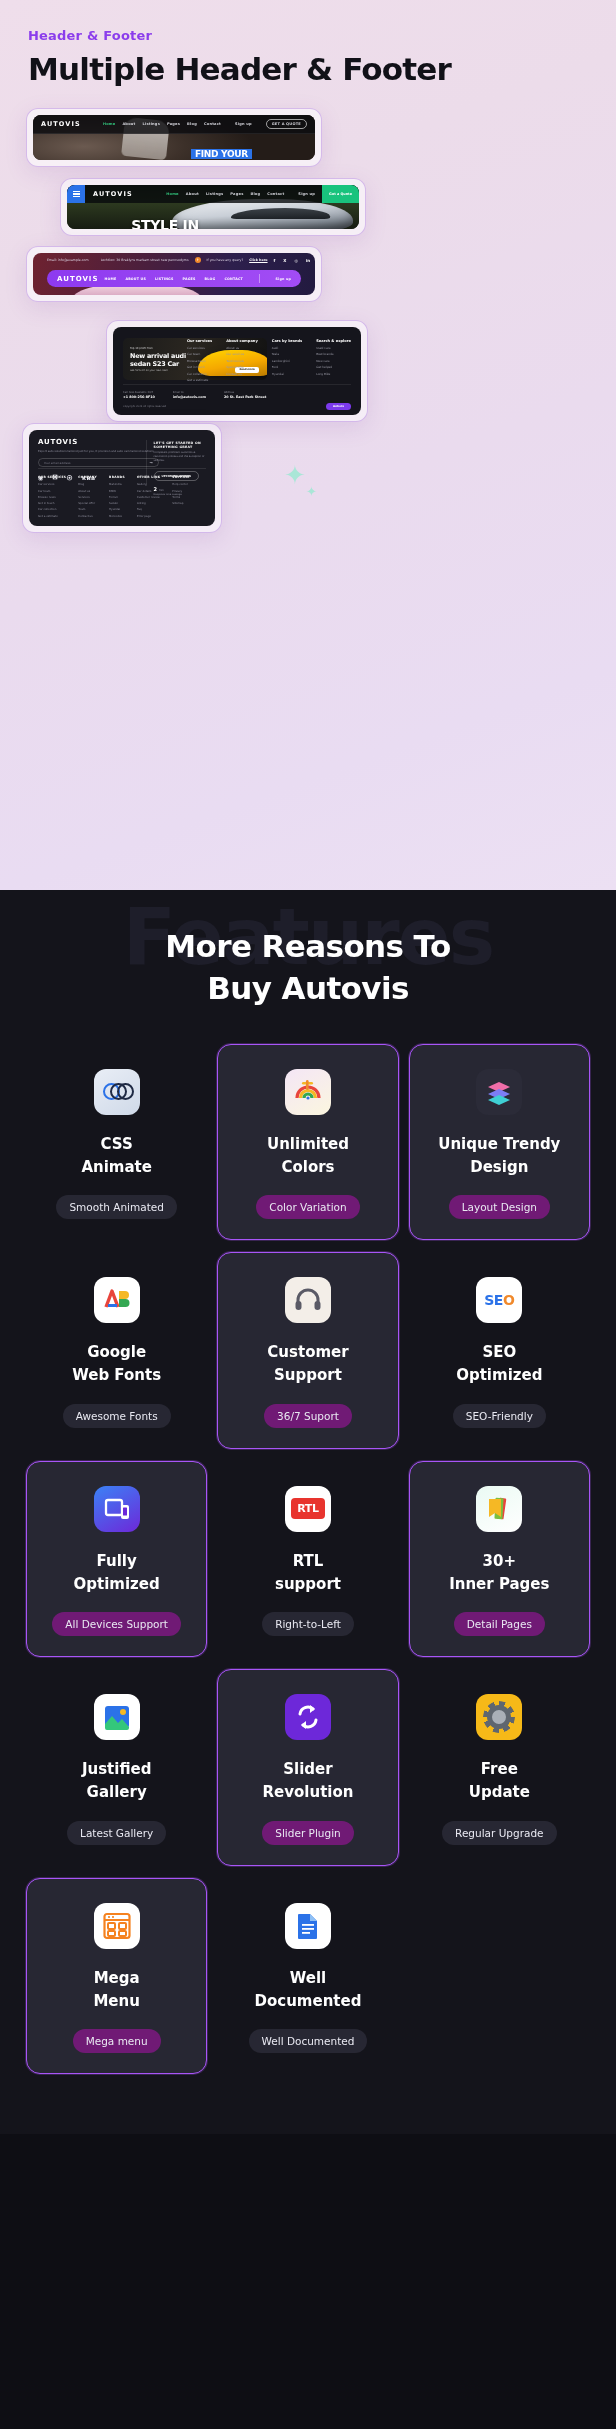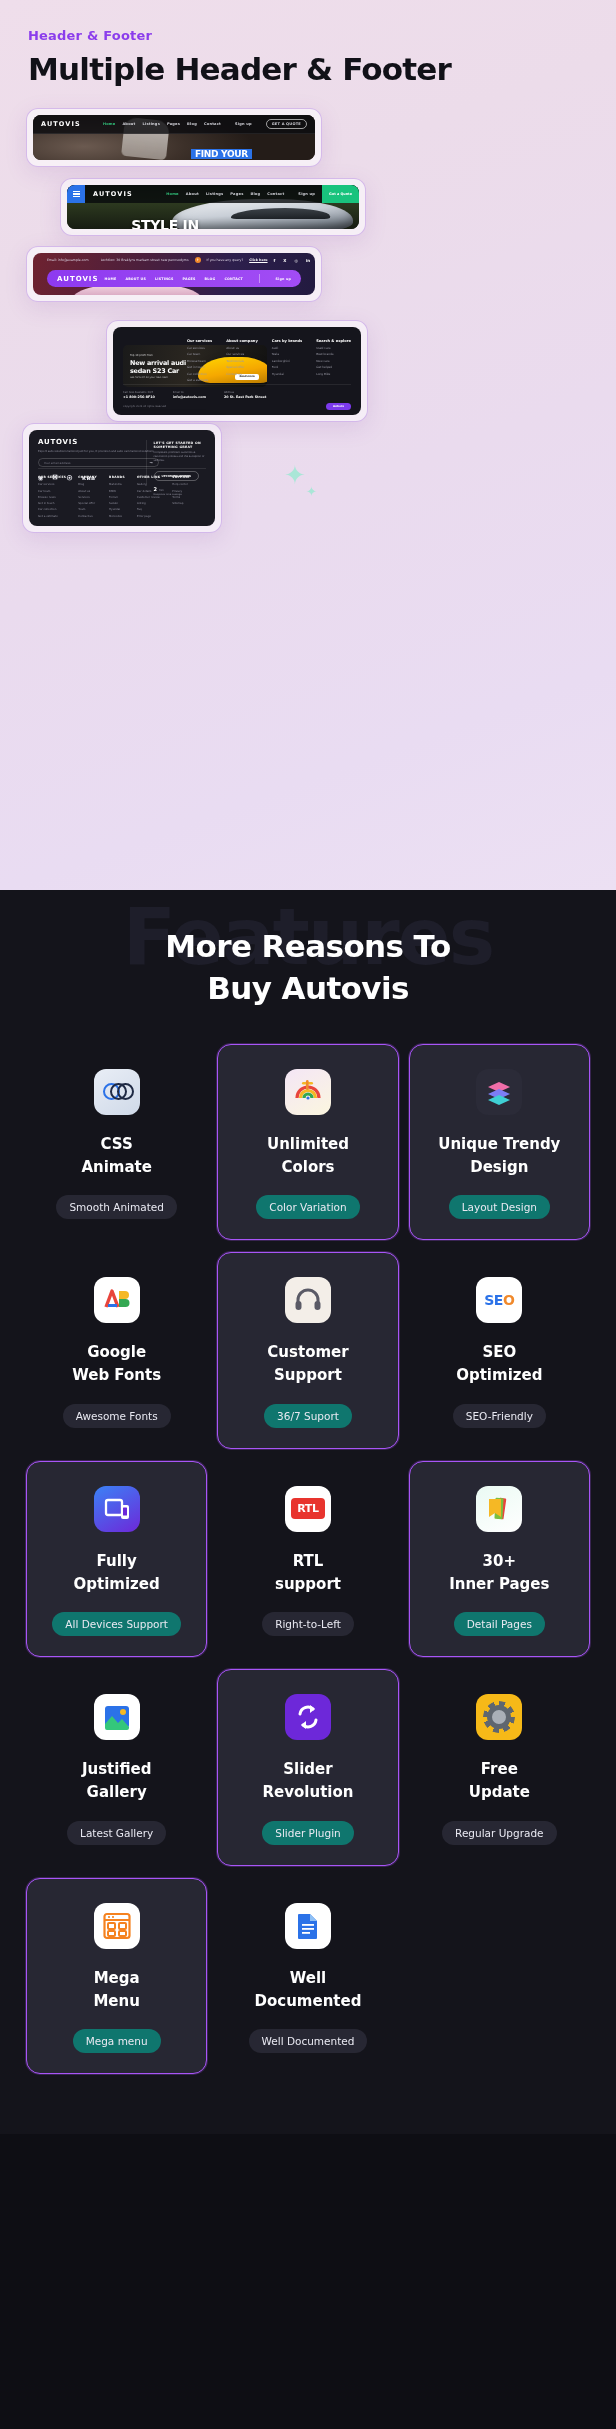--- a/index.html
+++ b/index.html
@@ -144,21 +144,21 @@
   }
   .navbar3 .brand { color:#fff; font-weight:800; font-size:7px; letter-spacing:1px; }
   .nav3 { margin-left:auto; display:flex; gap:9px; align-items:center; }
   .nav3 span { color:#fff; font-size:3.3px; font-weight:800; letter-spacing:.2px; white-space:nowrap;}
   .nav3sep { width:.5px; height:9px; background:rgba(255,255,255,.4); margin:0 7px; }
   .su3 { color:#fff; font-size:3.4px; font-weight:700; white-space:nowrap;}
 
   
   #card4 { left: 106px; top: 320px; width: 262px; height: 102px;
            background: rgba(255,255,255,.5); }
-  .f1 { position:absolute; inset:0; background:#15151c; padding:18px 10px; }
+  .f1 { position:absolute; inset:0; background:#15151c; padding:11px 10px; }
   .f1-banner {
     height:42px; border-radius:5px; position:relative; overflow:hidden;
     background: linear-gradient(100deg, #1a1a1a 0%, #2a2620 45%, #121212 100%);
     width: 63%;
   }
   .f1-banner::before{
     content:""; position:absolute; right:-4%; bottom:4px; width:52%; height:62%;
     background: linear-gradient(170deg, #ffd500 0%, #f5a800 55%, #b97a00 100%);
     border-radius: 44% 40% 16% 16% / 72% 70% 28% 28%;
     box-shadow: 0 2px 6px rgba(0,0,0,.5);
@@ -242,21 +242,21 @@
   .ficon {
     width:46px; height:46px; border-radius:12px; display:flex;
     align-items:center; justify-content:center; margin-bottom:18px;
     position:relative; overflow:hidden; flex:0 0 auto;
   }
   .ftitle { color:#fff; font-size:15px; font-weight:700; line-height:1.55; margin-bottom:16px; }
   .fbadge {
     background:#272733; color:#e9e9f2; font-size:10.5px;
     padding:6px 13px; border-radius:13px; white-space:nowrap;
   }
-  .fcard.hl .fbadge { background:#0f766e; }
+  .fcard.hl .fbadge { background:#701a75; }
 
   
   .ic-css { background: linear-gradient(145deg,#e9eef6,#cfd9e8); }
   .ic-colors { background: linear-gradient(150deg,#f4e6f6,#fbf6df); }
   .ic-speed { background:#e9f3fb; }
   .ic-trendy { background:#2b2b38; }
   .ic-gfonts { background:#fff; }
   .ic-support { background:#f3eee8; }
   .ic-seo { background:#fff; }
   .ic-resp { background: linear-gradient(150deg,#3b82f6,#6d28d9); }

